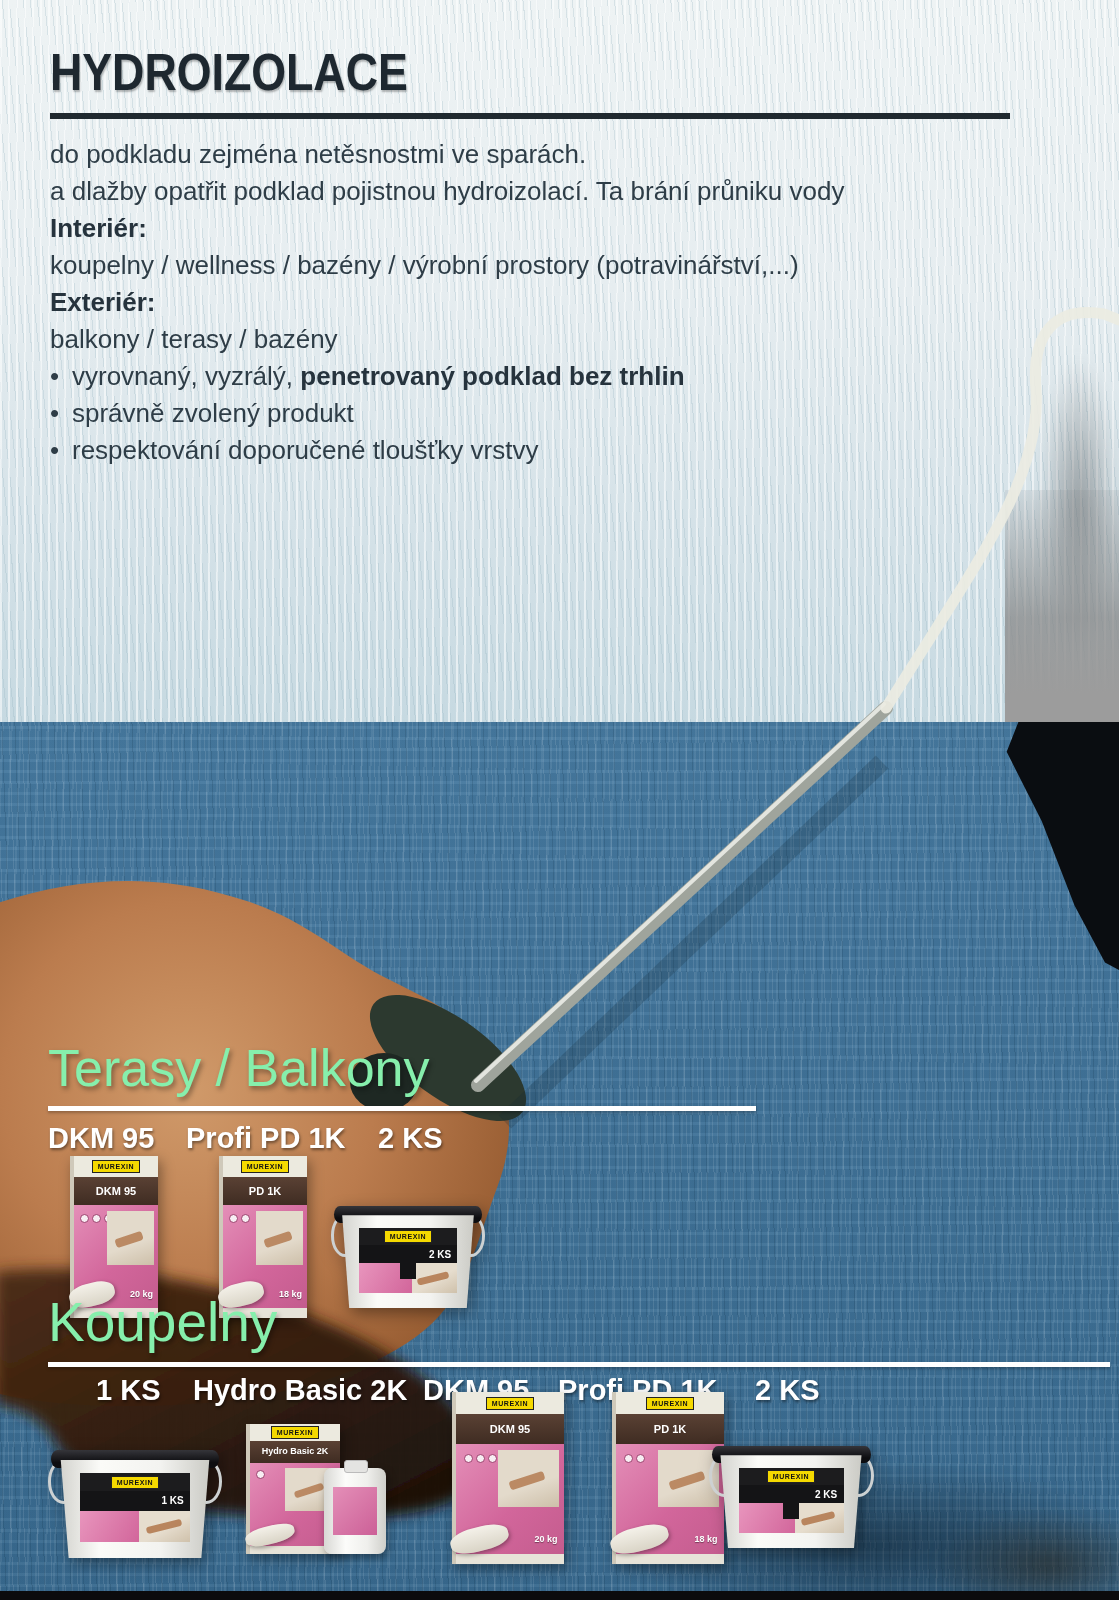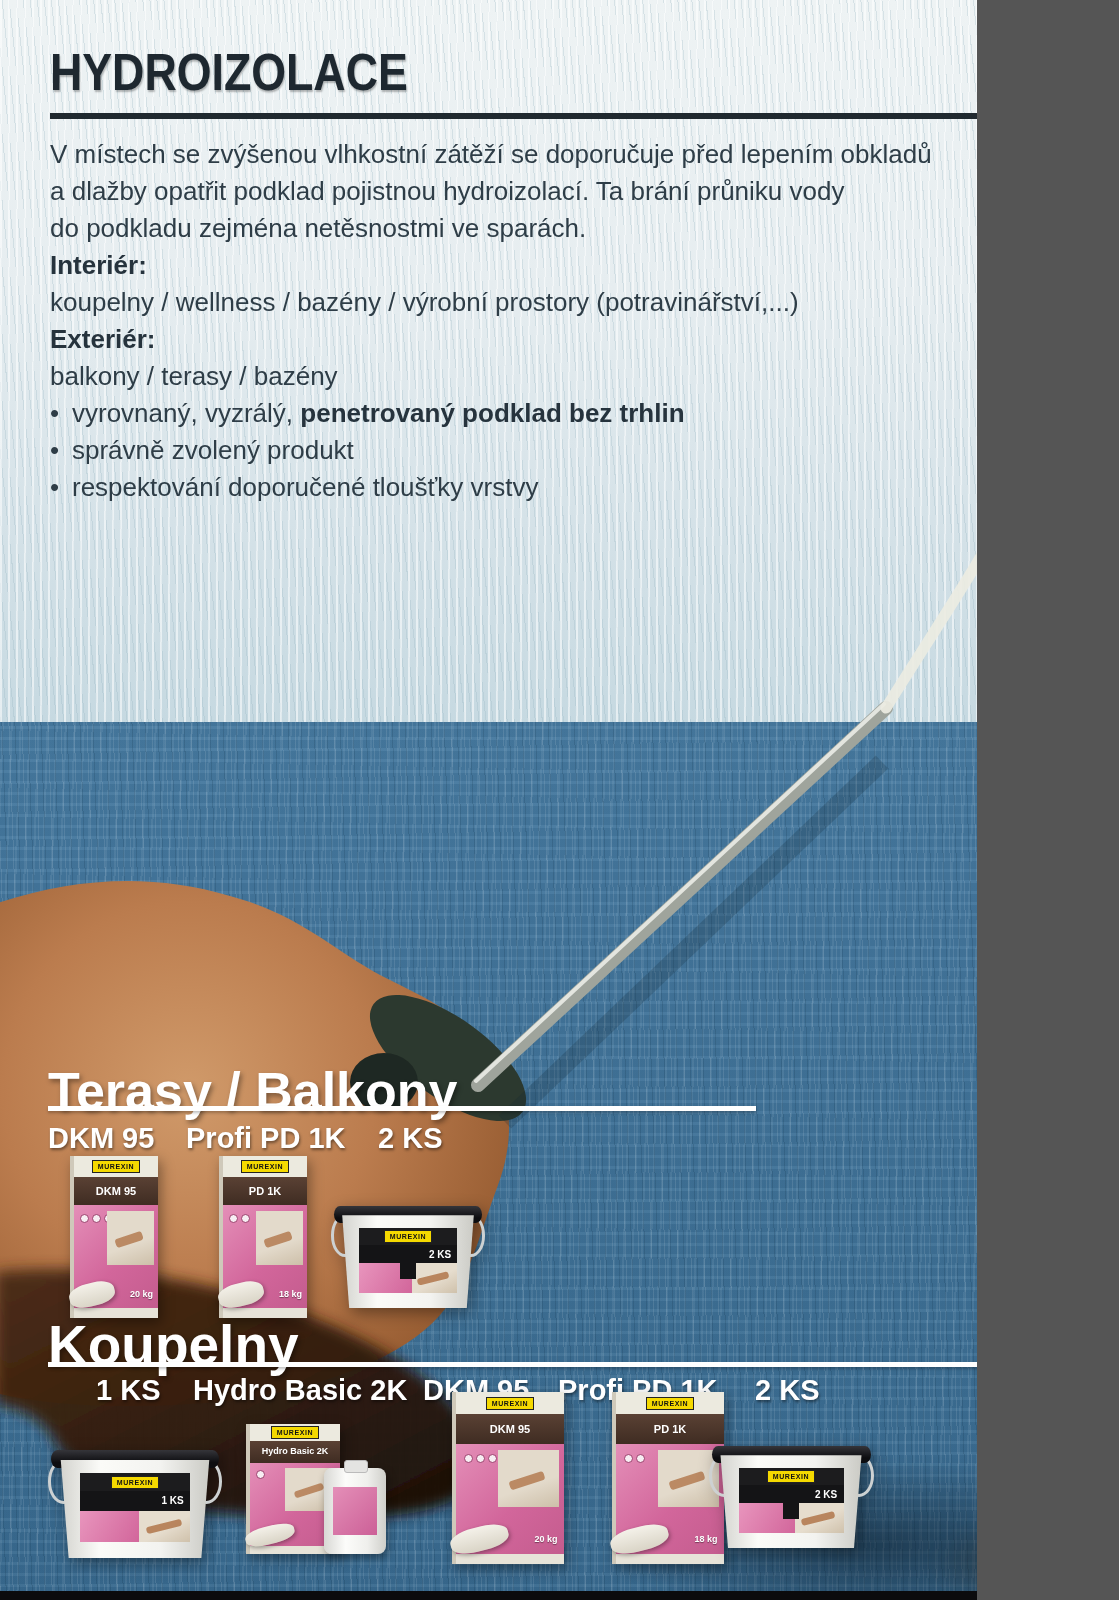--- a/index.html
+++ b/index.html
@@ -1,17 +1,17 @@
 <!DOCTYPE html>
 <html><head>
 <meta charset="utf-8">
 <style>
   html,body{margin:0;padding:0;background:#555;}
   #page{
-    position:relative;width:977px;height:1600px;overflow:hidden;
+    position:relative;width:1119px;height:1600px;overflow:hidden;
     font-family:"Liberation Sans",sans-serif;
   }
   
   .bg-blue{
     position:absolute;inset:0;z-index:0;
     background:
       repeating-linear-gradient(88deg, rgba(255,255,255,.10) 0 1px, rgba(0,0,0,0) 1px 6px, rgba(0,30,50,.14) 6px 7px, rgba(0,0,0,0) 7px 13px),
       repeating-linear-gradient(92deg, rgba(230,245,255,.08) 0 2px, rgba(0,0,0,0) 2px 9px),
       repeating-linear-gradient(180deg, rgba(255,255,255,.04) 0 3px, rgba(0,20,40,.05) 3px 11px),
       linear-gradient(180deg,#6f98b3 0%,#4d80a5 26%,#44779d 55%,#3e7095 82%,#396a8f 100%);
@@ -63,23 +63,22 @@
   }
   .copy{
     position:absolute;left:50px;top:136px;width:960px;z-index:5;
     font-size:26px;line-height:37px;color:#2e3d47;
   }
   .copy .b{font-weight:700;color:#26333d;}
   .copy .bullets{margin-top:0;}
   .copy .bullet .dot{display:inline-block;width:22px;color:#2e3d47;}
   
   .sec-title{
-    position:absolute;z-index:6;color:#ffffff;font-weight:700;white-space:nowrap;
+    position:absolute;z-index:6;color:#86efac;font-weight:400;white-space:nowrap;
     text-shadow:2px 3px 5px rgba(0,0,0,.38);
-    margin-top:23px;
   }
   .sec-title.terasy{left:48px;top:1038px;font-size:52px;}
   .sec-title.koupelny{left:48px;top:1290px;font-size:55px;}
   .sec-rule{position:absolute;height:5px;background:#fff;z-index:6;box-shadow:0 2px 3px rgba(0,0,0,.25);}
   .rule-terasy{left:48px;top:1106px;width:708px;}
   .rule-koupelny{left:48px;top:1362px;width:1062px;}
   .prod-label{
     position:absolute;z-index:6;color:#fff;font-weight:700;font-size:29px;white-space:nowrap;
     text-shadow:1px 2px 3px rgba(0,0,0,.45);
   }
@@ -217,23 +216,22 @@
     <path d="M 886,708 C 975,565 1042,478 1036,390 C 1031,332 1056,306 1104,314 L 1119,320" stroke="#ebebe2" stroke-width="11" fill="none" stroke-linecap="round" opacity=".92"></path>
     <path fill="url(#shadG)" opacity=".96" filter="url(#soft)" d="M -5,1272 C 140,1258 292,1296 392,1356 C 462,1400 498,1446 468,1490
          C 432,1526 310,1522 190,1510 C 118,1502 70,1470 54,1440
          C 44,1419 18,1407 -5,1404 Z"></path>
   </svg>
 
   <div class="page-title">HYDROIZOLACE</div>
   <div class="title-rule"></div>
 
   <div class="copy">
-    <div>V místech se zvýšenou vlhkostní zátěží se doporučuje před lepením obkladů</div>
+    <div>do podkladu zejména netěsnostmi ve sparách.</div>
     <div>a dlažby opatřit podklad pojistnou hydroizolací. Ta brání průniku vody</div>
-    <div>do podkladu zejména netěsnostmi ve sparách.</div>
     <div class="b">Interiér:</div>
     <div>koupelny / wellness / bazény / výrobní prostory (potravinářství,...)</div>
     <div class="b">Exteriér:</div>
     <div>balkony / terasy / bazény</div>
     <div class="bullets">
       <div class="bullet">
         <span class="dot">•</span><span>vyrovnaný, vyzrálý, </span><span class="b">penetrovaný podklad bez trhlin</span>
       </div>
       <div class="bullet">
         <span class="dot">•</span><span>správně zvolený produkt</span>

